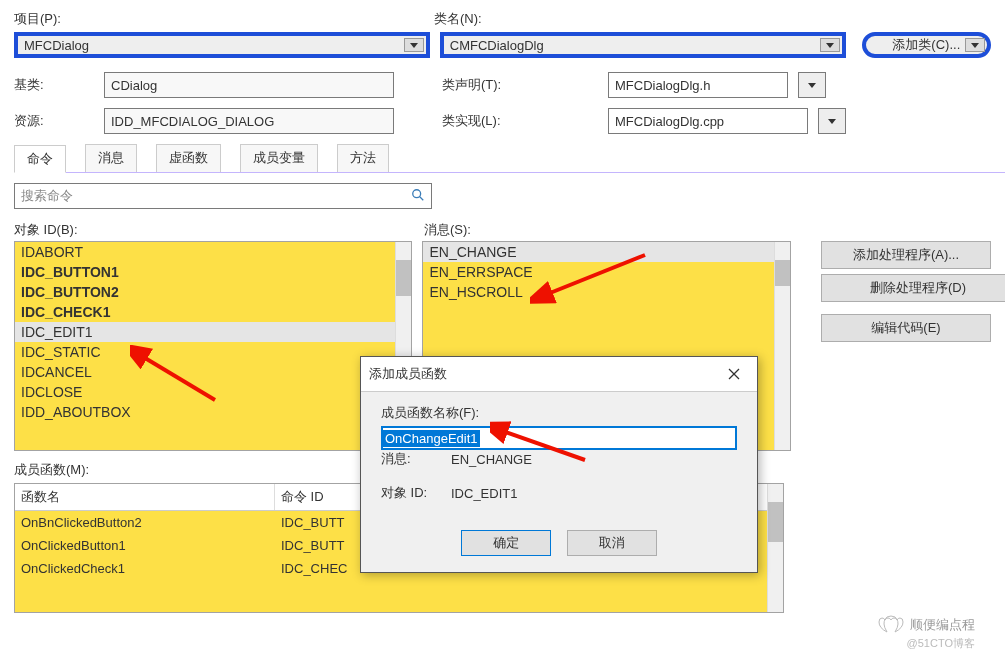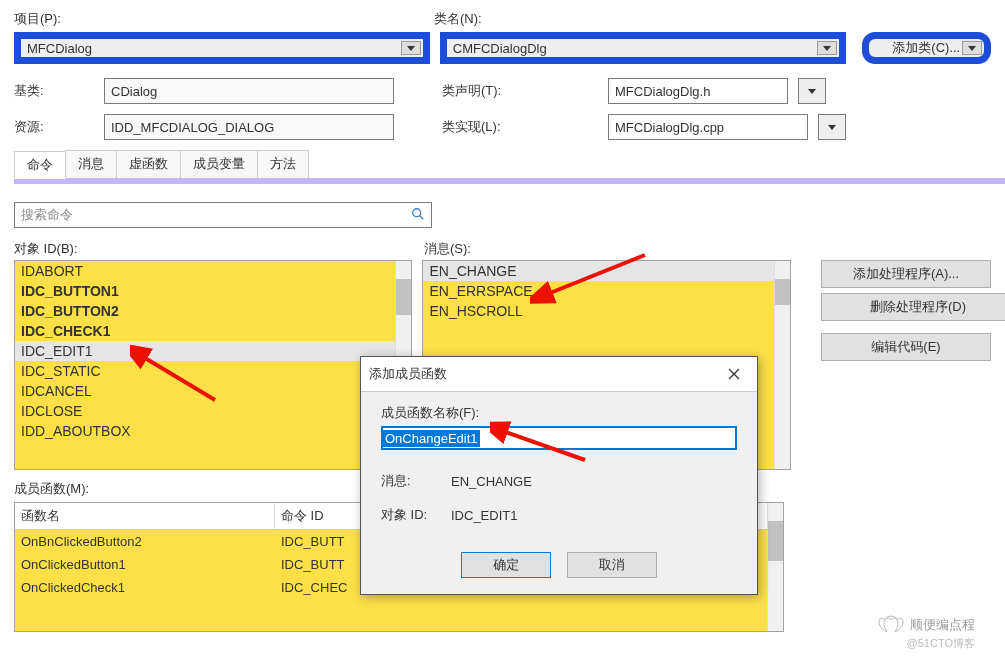--- a/index.html
+++ b/index.html
@@ -1,23 +1,23 @@
 <!DOCTYPE html>
 <html><head>
 <meta charset="utf-8">
 <style>
   * { box-sizing: border-box; font-family: "Microsoft YaHei", "Segoe UI", sans-serif; }
   body { margin: 0; padding: 0; background: #fff; width: 1005px; height: 671px; position: relative; font-size: 13px; color: #333; }
   .row { display: flex; align-items: center; }
   .lbl { display: inline-block; }
-  .combo { background: #eee; border: 7px solid #1d4ed8; height: 26px; display: flex; align-items: center; padding: 9px 6px; position: relative; }
+  .combo { background: #eee; border: 4px solid #1d4ed8; height: 26px; display: flex; align-items: center; padding: 9px 6px; position: relative; }
   .combo .drop { position: absolute; right: 2px; top: 2px; bottom: 2px; width: 20px; display:flex;align-items:center;justify-content:center;background:#ddd;border:1px solid #999;}
   .input { background:#fff;border:1px solid #7a7a7a;height:26px;display:flex;align-items:center;padding:0 6px;}
   .ibtn { width:28px;height:26px;border:1px solid #7a7a7a;display:flex;align-items:center;justify-content:center;background:#eee;}
-  .tabs { display:flex;border-bottom:6px solid #c4b5fd;margin:10px 0 8px 14px;}
+  .tabs { display:flex;border-bottom:1px solid #c4b5fd;margin:10px 0 0 14px;gap:20px;}
   .tab { padding:4px 12px;background:#f7f7f7;border:1px solid #ccc;border-bottom:none;margin-right:-1px;cursor:pointer;}
   .tab.active{background:#fff;border-bottom:1px solid #fff;position:relative;top:1px;}
   .listbox{background:#fde047;border:1px solid #a3a3a3;overflow:hidden;position:relative;}
   .li{padding:2px 6px;font-size:14px;}
   .li.sel{background:#e5e5e5;}
   .li.bold{font-weight:bold;}
   .scroll{position:absolute;right:0;top:0;width:16px;bottom:0;background:#f0f0f0;border-left:1px solid #ddd;}
   .scroll .thumb{background:#c1c1c1;width:100%;}
   .btn{background:#e1e1e1;border:1px solid #adadad;height:28px;display:flex;align-items:center;justify-content:center;}
   .dlg{position:absolute;background:#f0f0f0;border:1px solid #555;box-shadow:2px 2px 10px rgba(0,0,0,.3);}
@@ -201,21 +201,21 @@
           <line x1="1" y1="1" x2="11" y2="11" stroke="#333" stroke-width="1.3"></line>
           <line x1="11" y1="1" x2="1" y2="11" stroke="#333" stroke-width="1.3"></line>
         </svg>
     </div>
   </div>
   <div class="body">
     <div style="margin-bottom:4px;"><span>成员函数名称(F):</span></div>
     <div class="field">
         <span>OnChangeEdit1</span>
       </div>
-    <div class="row" style="margin-top:22px;">
+    <div class="row" style="">
       <div style="width:70px;"><span>消息:</span></div>
       <div><span>EN_CHANGE</span></div>
     </div>
     <div class="row" style="margin-top:16px;">
       <div style="width:70px;"><span>对象 ID:</span></div>
       <div><span>IDC_EDIT1</span></div>
     </div>
     <div style="text-align:center;margin-top:28px;">
       <div class="dbtn primary">
           <span>确定</span>

